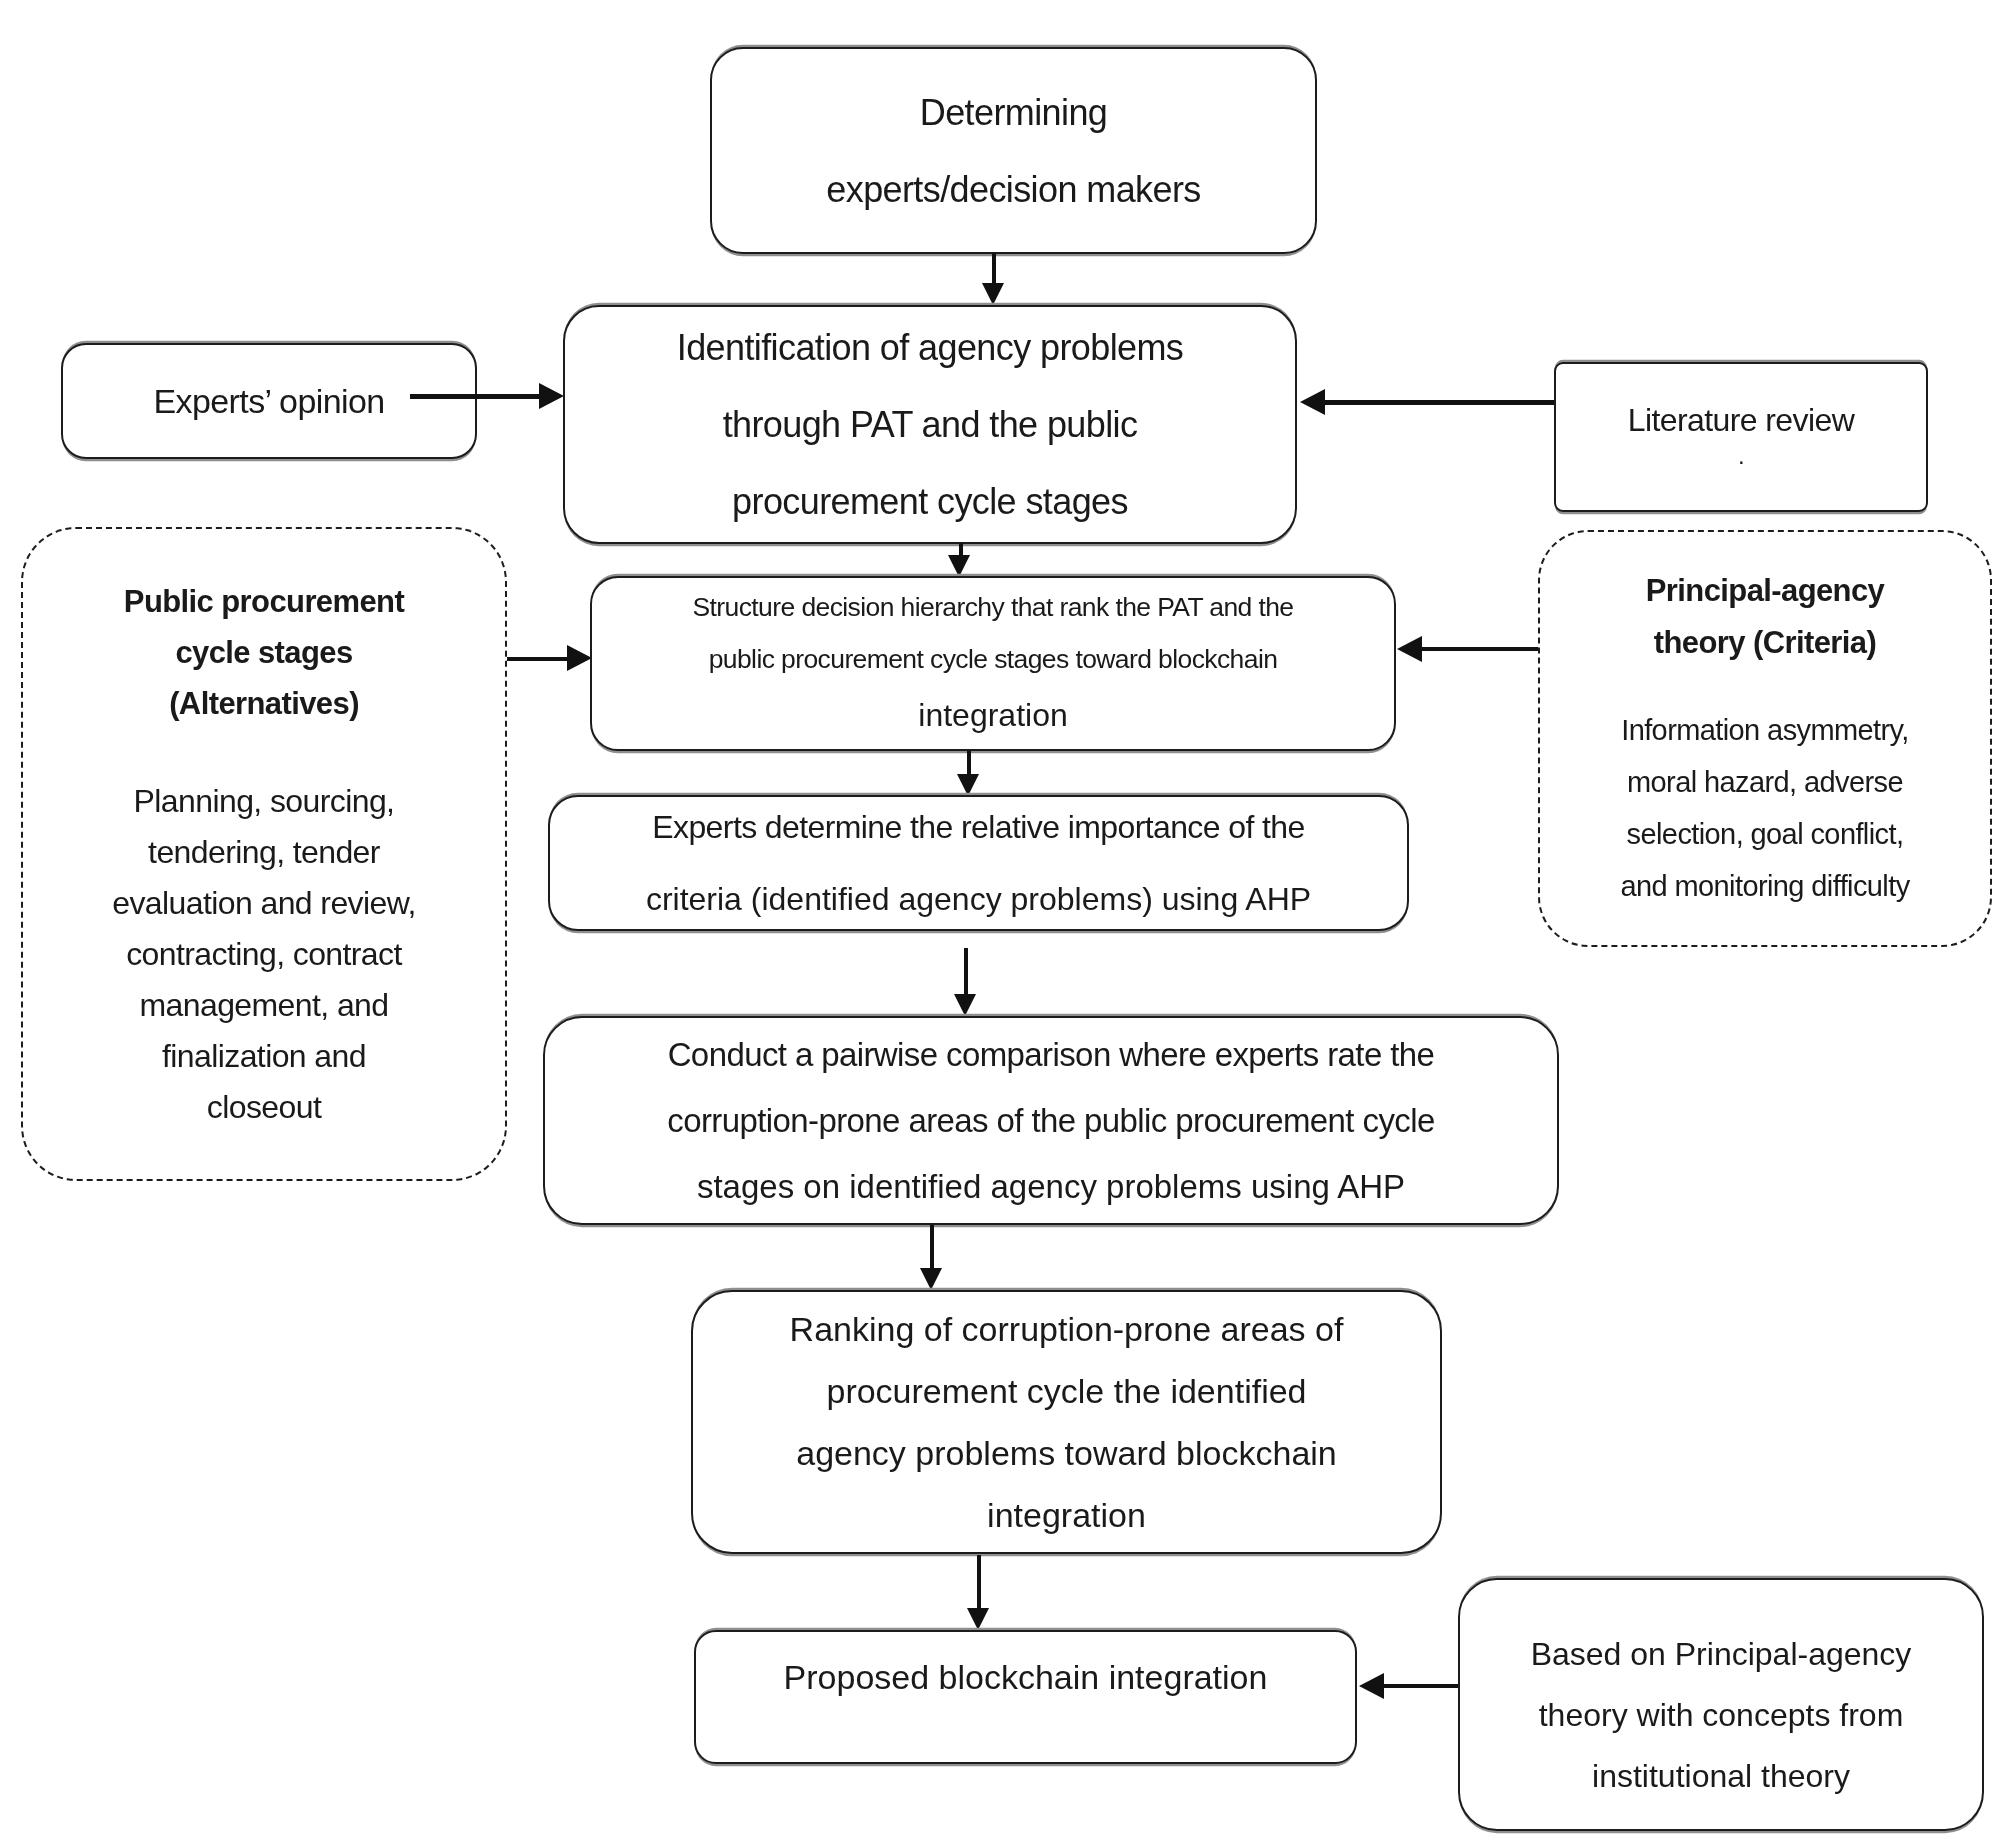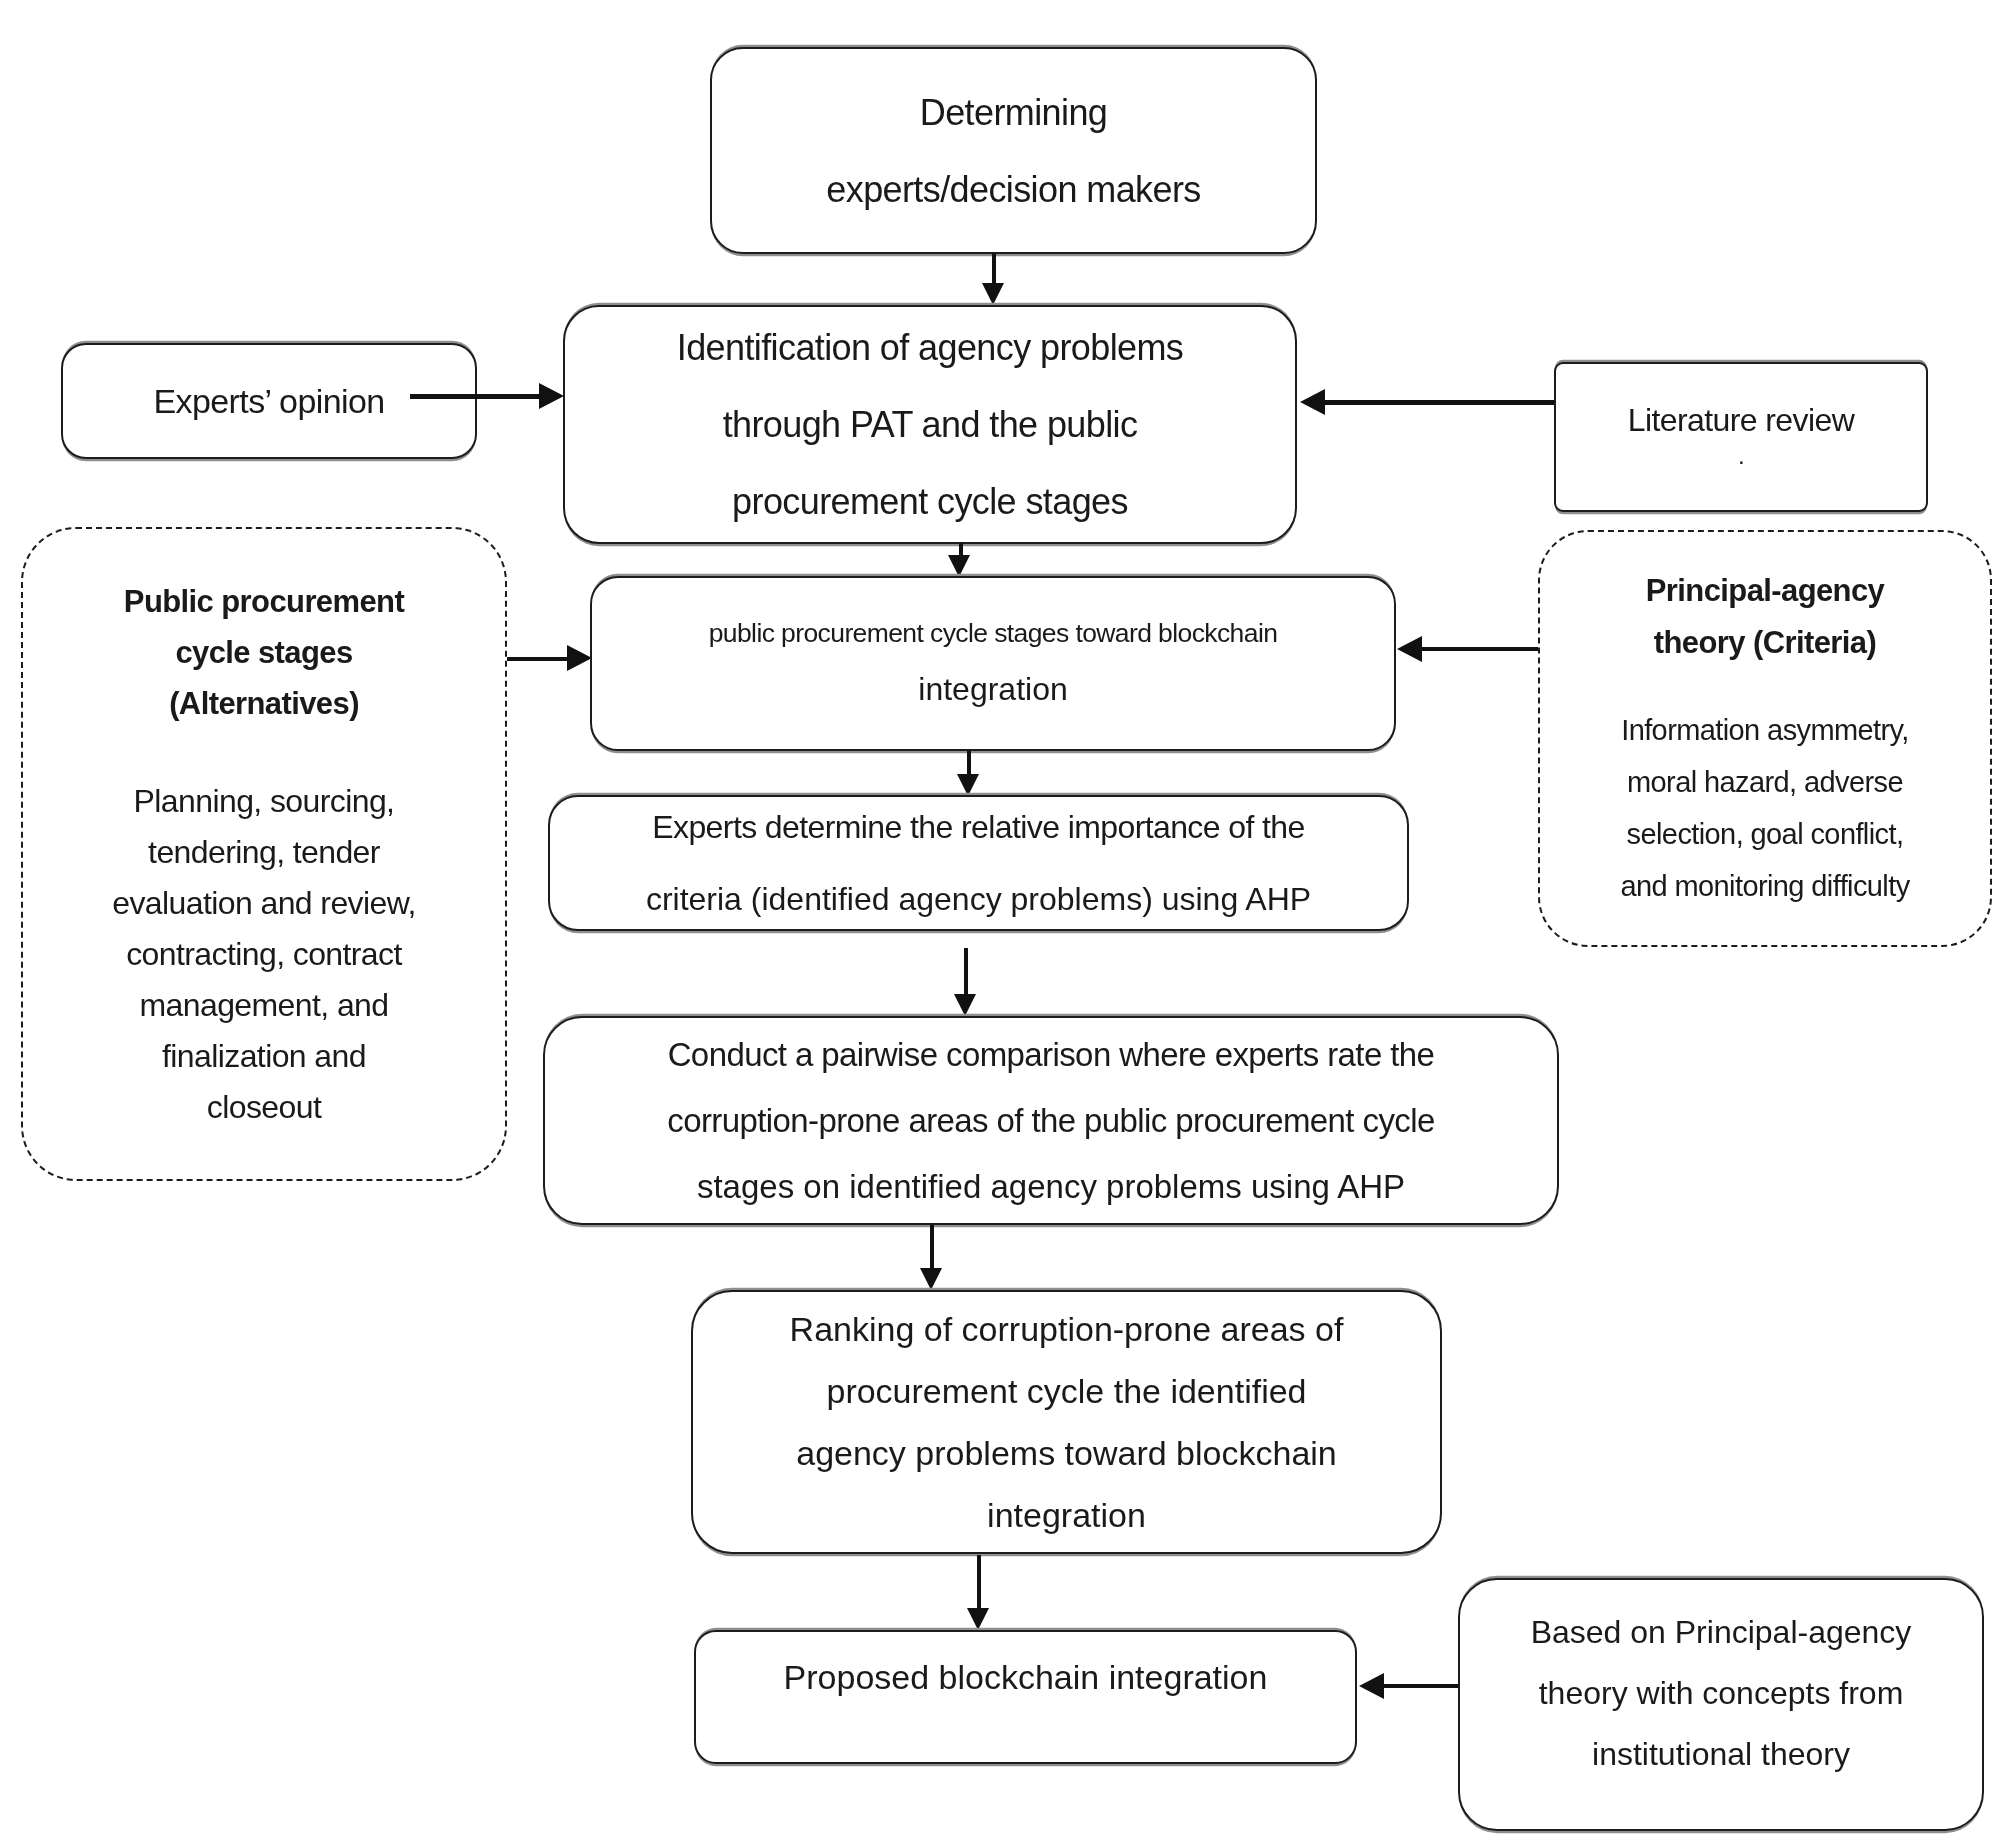--- a/index.html
+++ b/index.html
@@ -36,21 +36,21 @@
   .b-structure .l12{font-size:26.5px;line-height:52px;}
   .b-structure .l3{font-size:32px;line-height:61px;}
   .b-expdet{left:548px;top:795px;width:861px;height:136px;border-radius:30px;}
   .b-expdet .l1{font-size:32px;line-height:72px;}
   .b-expdet .l2{font-size:32px;line-height:72px;}
   .b-pairwise{left:543px;top:1016px;width:1016px;height:209px;border-radius:39px;}
   .b-pairwise .l12{font-size:33px;line-height:66px;}
   .b-pairwise .l3{font-size:33px;line-height:66px;}
   .b-ranking{left:691px;top:1290px;width:751px;height:264px;border-radius:41px;font-size:34px;line-height:62px;}
   .b-proposed{left:694px;top:1630px;width:663px;height:134px;border-radius:22px;font-size:34px;padding-bottom:39px;}
-  .b-basedon{left:1458px;top:1578px;width:526px;height:253px;border-radius:39px;font-size:32px;line-height:61px;padding-bottom:22px;}
+  .b-basedon{left:1458px;top:1578px;width:526px;height:253px;border-radius:39px;font-size:32px;line-height:61px;padding-bottom:22px;justify-content:flex-end;}
 
   
   .vline,.hline{position:absolute;background:var(--arrow);}
   .vline{width:3.9px;}
   .hline{height:5px;}
   .tri{position:absolute;width:0;height:0;}
   .tri-down{border-left:11.6px solid transparent;border-right:11.6px solid transparent;border-top:22px solid var(--arrow);}
   .tri-right{border-top:13.3px solid transparent;border-bottom:13.3px solid transparent;border-left:25.4px solid var(--arrow);}
   .tri-left{border-top:13.3px solid transparent;border-bottom:13.3px solid transparent;border-right:25.4px solid var(--arrow);}
 </style>
@@ -101,20 +101,21 @@
 closeout</div>
   </div>
 
   <div class="hline" style="left:507px;top:657px;width:61px;height:4.4px;"></div>
   <div class="tri tri-right" style="left:567px;top:645px;"></div>
 
   <div class="vline" style="left:959px;top:543px;height:14.4px;"></div>
   <div class="tri tri-down" style="left:948px;top:555px;"></div>
 
   <div class="box solid b-structure">
+    <div class="sans l12">Structure decision hierarchy that rank the PAT and the</div>
     <div class="sans l12">public procurement cycle stages toward blockchain</div>
     <div class="serif l3">integration</div>
   </div>
 
   <div class="hline" style="left:1421px;top:647px;width:118px;height:4.4px;"></div>
   <div class="tri tri-left" style="left:1397px;top:636px;"></div>
 
   <div class="box dashed b-criteria">
     <div class="txt sans bold title">Principal-agency
 theory (Criteria)</div>

